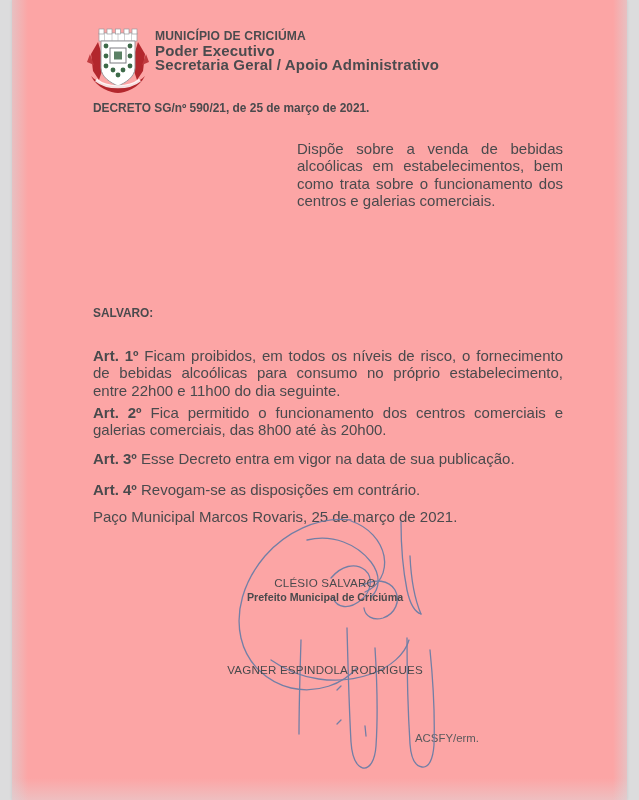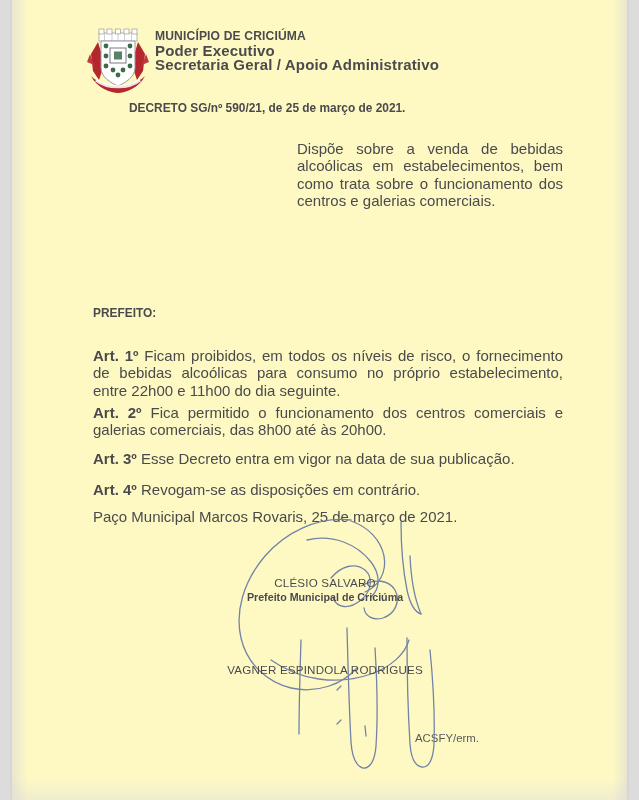--- a/index.html
+++ b/index.html
@@ -22,21 +22,21 @@
     height: 800px;
     background: #dcdcdd;
     overflow: hidden;
   }
   #page-sheet {
     position: absolute;
     left: 12px;
     top: 0;
     width: 615px;
     height: 800px;
-    background: #fef9c3;
+    background: #fca5a5;
     box-shadow: 0 0 3px rgba(0,0,0,0.10);
   }
   
   #page-sheet::before {
     content: "";
     position: absolute;
     inset: 0;
     pointer-events: none;
     background:
       linear-gradient(90deg, rgba(215,215,218,0.55) 0px, rgba(255,255,255,0) 16px),
@@ -97,21 +97,20 @@
     text-justify: inter-word;
   }
   .b { font-weight: bold; }
 
   #decree-heading {
     left: 8px;
     top: 100px;
     width: 470px;
     font-weight: bold;
     font-size: 11.9px;
-    margin-left: 36px;
   }
   #ementa {
     left: 212px;
     top: 140px;
     width: 266px;
   }
   #preamble {
     left: 8px;
     top: 230px;
     width: 470px;
@@ -235,21 +234,21 @@
           <div class="lh-line">Poder Executivo</div>
           <div class="lh-line">Secretaria Geral / Apoio Administrativo</div>
         </div>
       </div>
 
       <div class="blk" id="decree-heading">DECRETO SG/nº 590/21, de 25 de março de 2021.</div>
 
       <div class="blk just" id="ementa">Dispõe sobre a venda de bebidas alcoólicas em estabelecimentos, bem como trata sobre o funcionamento dos centros e galerias comerciais.</div>
 
 
-      <div class="blk" id="decreta">PREFEITO:</div>
+      <div class="blk" id="decreta">SALVARO:</div>
 
       <div class="blk just" id="art1"><span class="b">Art. 1º</span><span> Ficam proibidos, em todos os níveis de risco, o fornecimento de bebidas alcoólicas para consumo no próprio estabelecimento, entre 22h00 e 11h00 do dia seguinte.</span></div>
 
       <div class="blk just" id="art2"><span class="b">Art. 2º</span><span> Fica permitido o funcionamento dos centros comerciais e galerias comerciais, das 8h00 até às 20h00.</span></div>
 
       <div class="blk just" id="art3"><span class="b">Art. 3º</span><span> Esse Decreto entra em vigor na data de sua publicação.</span></div>
 
       <div class="blk just" id="art4"><span class="b">Art. 4º</span><span> Revogam-se as disposições em contrário.</span></div>
 
       <div class="blk" id="place-date">Paço Municipal Marcos Rovaris, 25 de março de 2021.</div>

